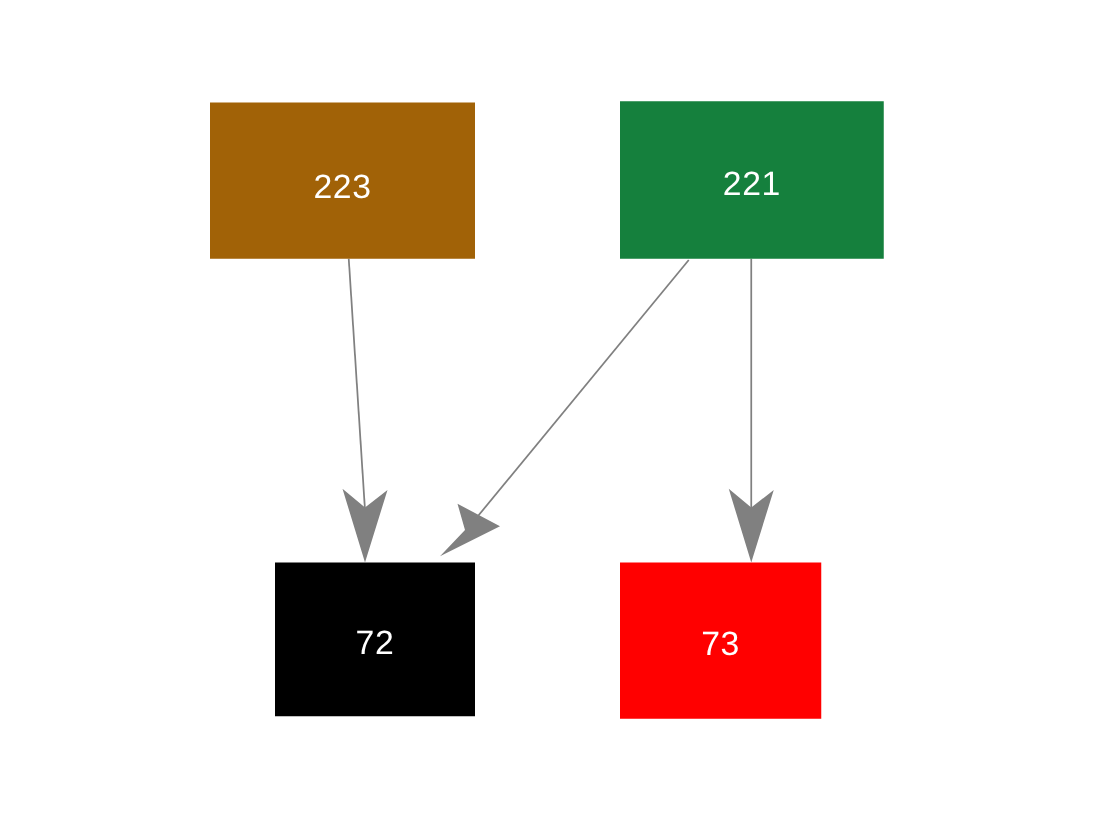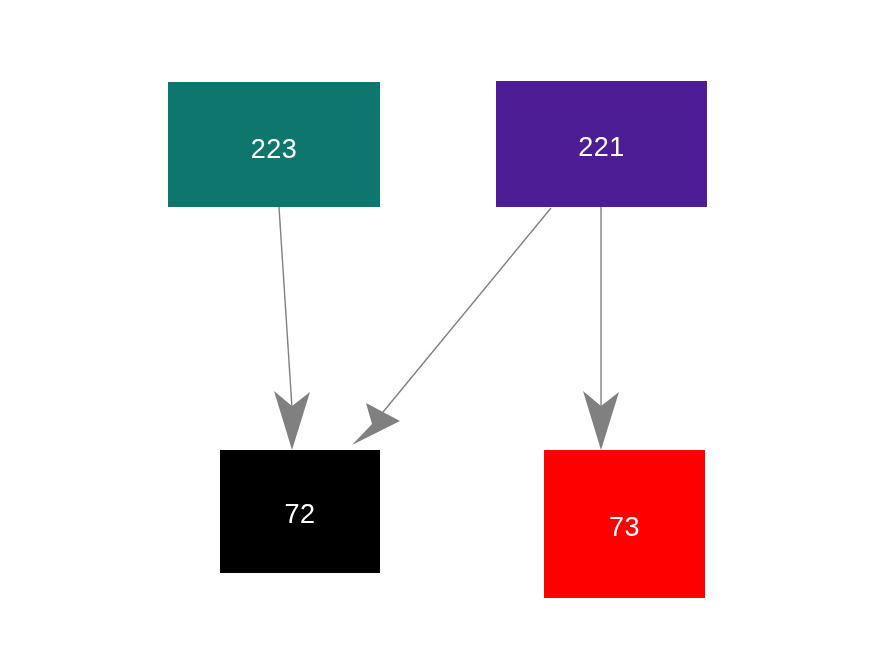--- a/index.html
+++ b/index.html
@@ -58,29 +58,29 @@
     <g>
       <line x1="551" y1="208" x2="374" y2="423" stroke="#808080" stroke-width="1.4"></line>
       <polygon points="352,445 400,421 366,403 372,424" fill="#808080"></polygon>
     </g>
     <g>
       <line x1="601" y1="207" x2="601" y2="408" stroke="#808080" stroke-width="1.4"></line>
       <polygon points="583,391 601,450 619,392 601,406" fill="#808080"></polygon>
     </g>
   </svg>
 
-  <div class="node blue" style="left: 168px; top: 82px; width: 212px; height: 125px; background: #0f766e;">
+  <div class="node blue" style="left: 168px; top: 82px; width: 212px; height: 125px; background: #a16207;">
     <span class="node-label" style="position:relative; top:5px;">223</span>
   </div>
 
-  <div class="node blue" style="left: 496px; top: 81px; width: 211px; height: 126px; background: #4c1d95;">
+  <div class="node blue" style="left: 496px; top: 81px; width: 211px; height: 126px; background: #15803d;">
     <span class="node-label" style="position:relative; top:3px;">221</span>
   </div>
 
   <div class="node red" style="left: 220px; top: 450px; width: 160px; height: 123px; background: #000000;">
     <span class="node-label" style="position:relative; top:3px;">72</span>
   </div>
 
-  <div class="node red" style="left: 544px; top: 450px; width: 161px; height: 148px; background: rgb(255, 0, 0);">
+  <div class="node red" style="left: 496px; top: 450px; width: 161px; height: 125px; background: rgb(255, 0, 0);">
     <span class="node-label" style="position:relative; top:3px;">73</span>
   </div>
 
 </div>
 
 </body></html>

